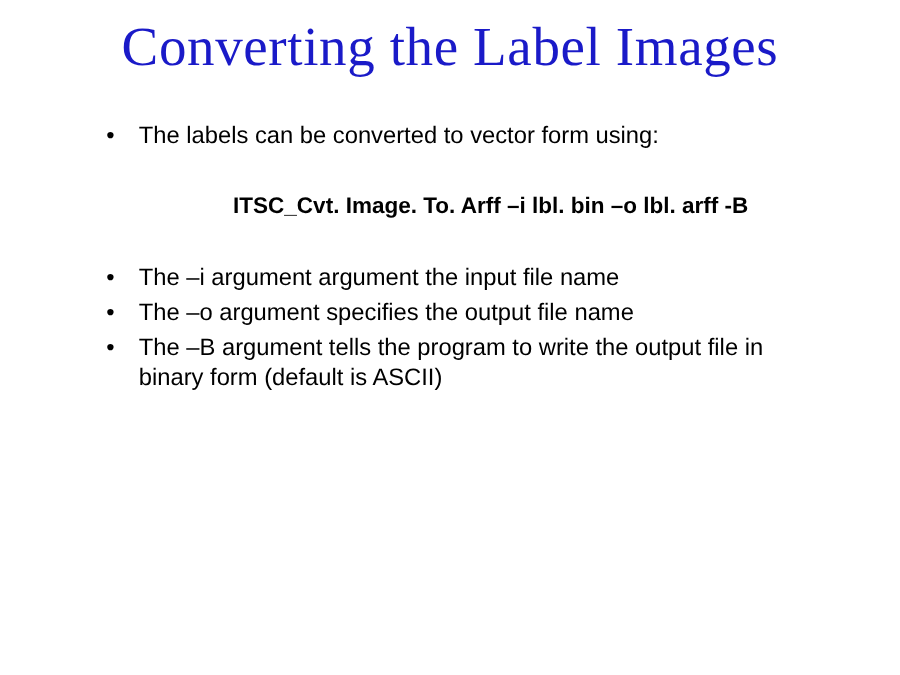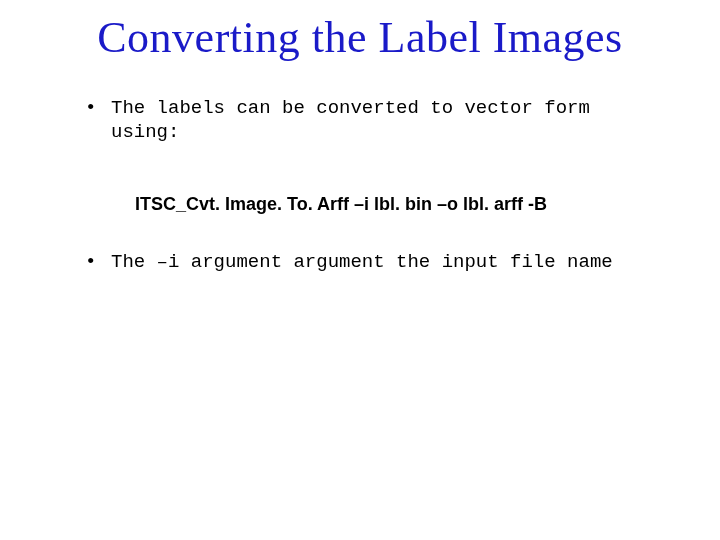--- a/index.html
+++ b/index.html
@@ -29,35 +29,35 @@
   .body {
     padding-left: 85px;
     padding-right: 70px;
     font-size: 19px;
     line-height: 1.25;
   }
   .bullet {
     position: relative;
     padding-left: 26px;
     margin-bottom: 6px;
-    font-family: Liberation Mono, monospace;
   }
   .bullet::before {
     content: "•";
     position: absolute;
     left: 0;
     top: 0;
     font-size: 19px;
   }
   .command {
     padding-left: 50px;
     font-size: 18px;
     font-weight: bold;
-    margin-top: 48px;
+    margin-top: 32px;
     margin-bottom: 36px;
+    text-align: center;
   }
   .group2 .bullet {
     margin-bottom: 4px;
   }
 </style>
 </head>
 <body>
 
 <div class="slide">
   <div class="title" style="color: rgb(26, 26, 200);">Converting the Label Images</div>
@@ -67,15 +67,21 @@
     <div class="bullet">
       <span>The labels can be converted to vector form using:</span>
     </div>
 
     <div class="command">ITSC_Cvt. Image. To. Arff –i lbl. bin –o lbl. arff -B</div>
 
     <div class="group2">
       <div class="bullet">
         <span>The –i argument argument the input file name</span>
       </div>
+      <div class="bullet">
+        <span>The –o argument specifies the output file name</span>
+      </div>
+      <div class="bullet">
+        <span>The –B argument tells the program to write the output file in binary form (default is ASCII)</span>
+      </div>
     </div>
   </div>
 </div>
 
 </body></html>

